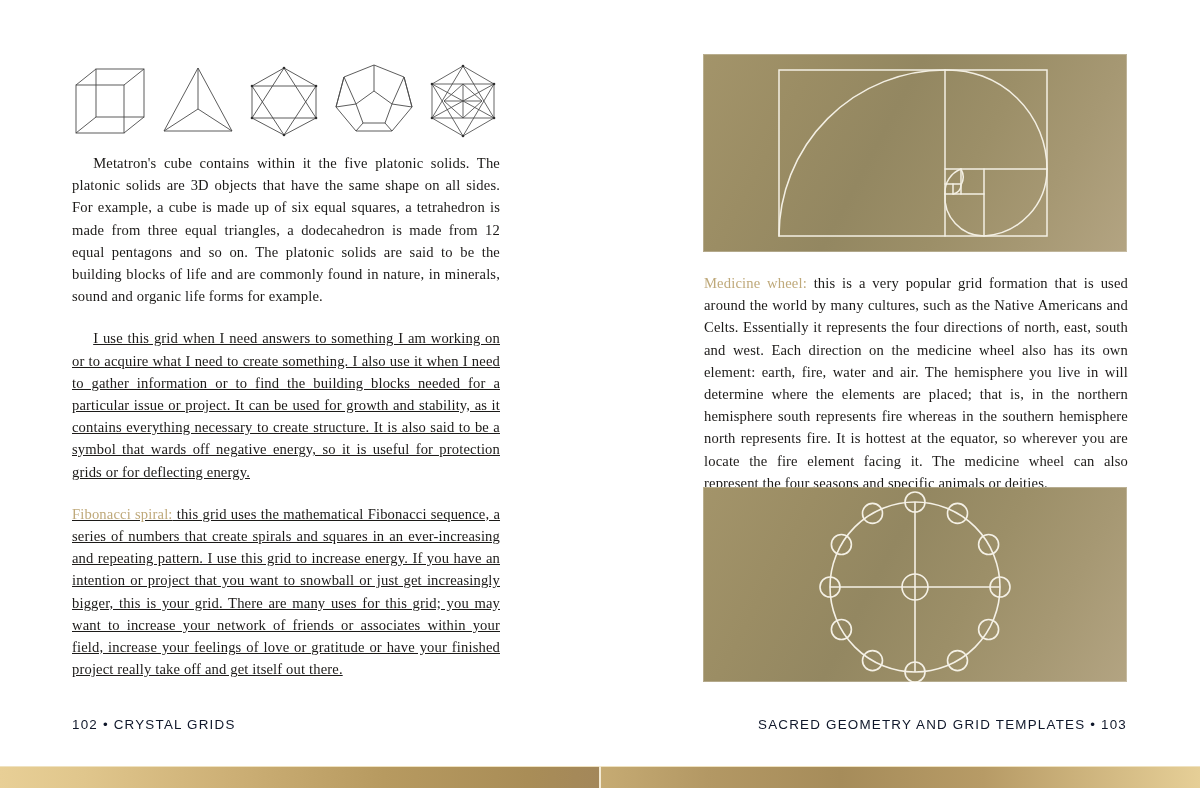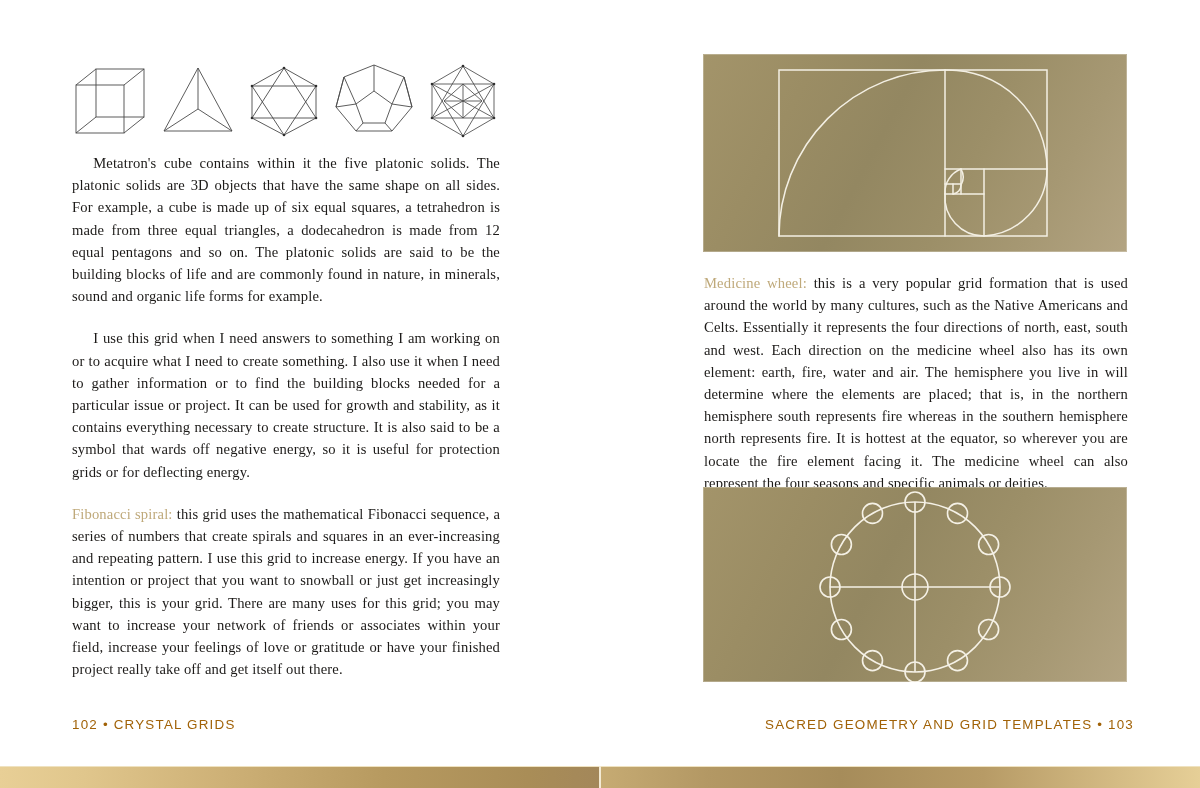--- a/index.html
+++ b/index.html
@@ -60,21 +60,21 @@
   .col-right { left: 704px; width: 424px; top: 272px; }
 
   .col-text p { margin: 0; }
   .col-text p.indent { text-indent: 1.45em; }
 
   .lead-in {
     color: #bfa97a;
     font-weight: 400;
   }
 
-  .para-gap { margin-top: 20px !important; }
+  .para-gap { margin-top: 20px !important; text-decoration: underline; }
 
   
   .plate {
     position: absolute;
     background:
       linear-gradient(118deg,
         #a3946a 0%,
         #9b8d64 22%,
         #938761 42%,
         #9c8f68 62%,
@@ -87,25 +87,25 @@
 
   .plate-fib    { left: 703px; top: 54px;  width: 424px; height: 198px; }
   .plate-wheel  { left: 703px; top: 487px; width: 424px; height: 195px; }
 
   
   .folio {
     position: absolute;
     font-family: "Liberation Sans", sans-serif;
     font-size: 13.4px;
     letter-spacing: 0.09em;
-    color: #a16207;
+    color: #0f172a;
     white-space: nowrap;
   }
   .folio-left  { left: 72px;  top: 717px; }
-  .folio-right { right: 66px; top: 717px; text-align: right; }
+  .folio-right { right: 73px; top: 717px; text-align: right; }
 
   
   .book-edge {
     position: absolute;
     left: 0;
     right: 0;
     top: 766px;
     height: 22px;
     display: flex;
   }

